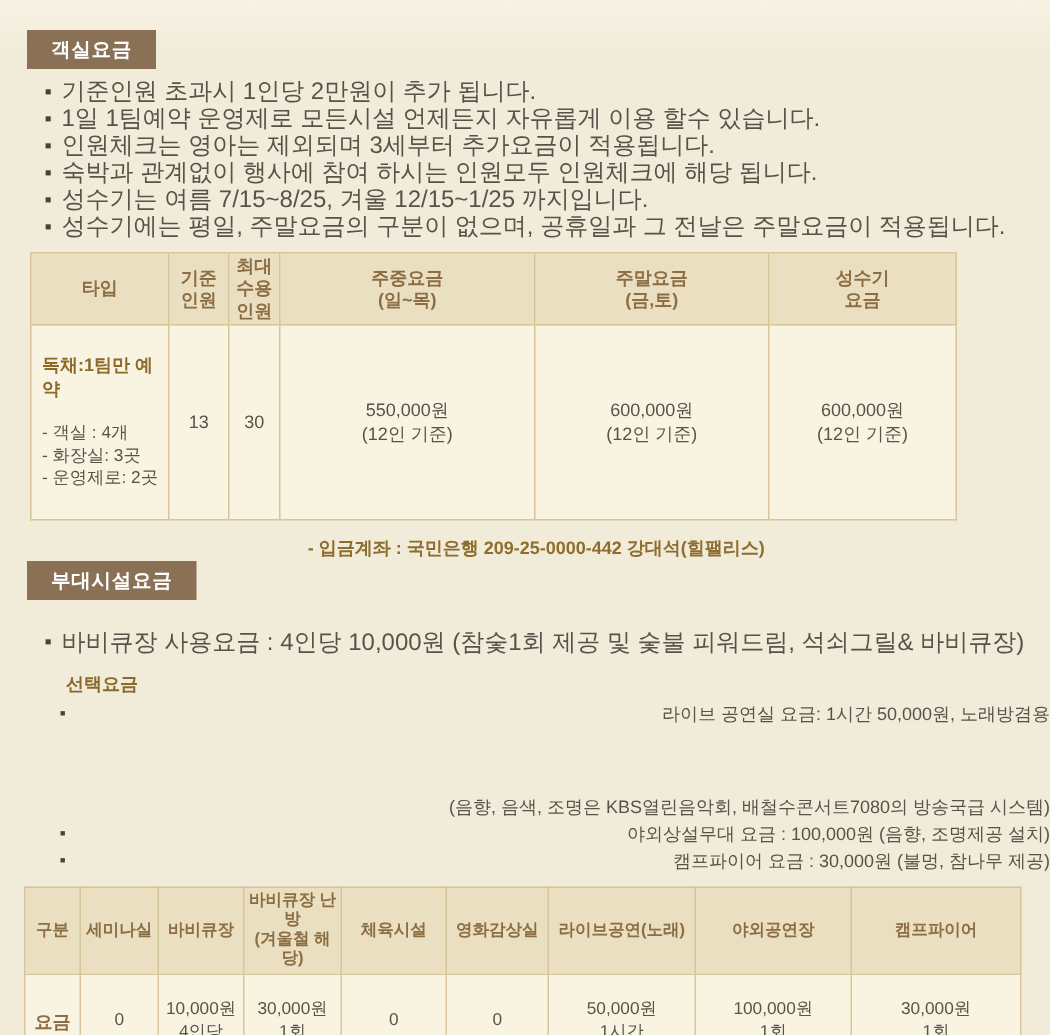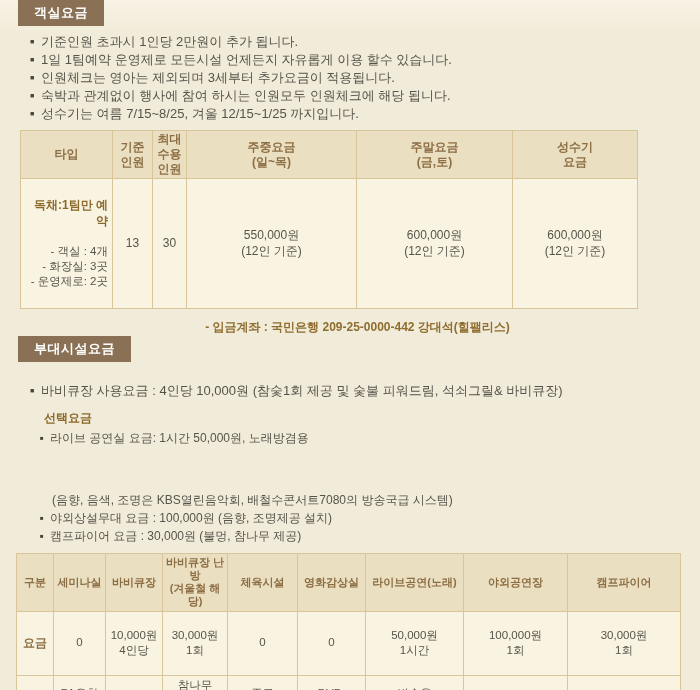--- a/index.html
+++ b/index.html
@@ -3,36 +3,36 @@
 <meta charset="utf-8">
 <style>
   html,body{margin:0;padding:0;}
   body{font-family:"Liberation Sans","DejaVu Sans",sans-serif;}
   .page{
     position:relative;
     width:700px;height:690px;
     background:linear-gradient(180deg,#f7f2e4 0%,#f1ebd9 5%);
     overflow:hidden;
     box-sizing:border-box;
-    padding-top:0;
+    padding-top:20px;
   }
   .badge{
     display:inline-block;
     background:#8a7156;
     color:#ffffff;
     font-size:13px;
     font-weight:bold;
     padding:4px 16px 4px 16px;
     margin-left:18px;
     letter-spacing:0.5px;
   }
   .notes{margin:7px 0 0 30px;}
   .note-line{
     position:relative;
-    font-size:13px;
+    font-size:16px;
     line-height:18px;
     color:#57534a;
     padding-left:11px;
   }
   .note-line::before{
     content:"■";
     position:absolute;left:0;top:0;
     font-size:7px;line-height:18px;
     color:#474337;
   }
@@ -54,42 +54,42 @@
     line-height:1.25;
   }
   .room-table td{
     background:#f9f3e1;
     color:#57534a;
     font-size:12px;
     height:66px;
     line-height:1.35;
   }
   .room-table td.type-cell{
-    text-align:right;
+    text-align:left;
     padding:4px 4px 4px 7px;
     line-height:1.3;
     font-size:11.5px;
   }
   .type-title{color:#8c6a2a;font-weight:bold;font-size:12px;}
   .type-detail{color:#57534a;white-space:pre-line;}
   .deposit{
     margin:10px 0 0 15px;
     font-size:12px;
     font-weight:bold;
     color:#8f6d2e;
     text-align:center;
   }
   .badge2{margin-top:0;}
   .opt-title{
     margin:10px 0 0 44px;
     font-size:12px;
     font-weight:bold;
     color:#8c6a2a;
   }
-  .opt-notes{margin:2px 0 0 40px;}
+  .opt-notes{margin:2px 0 0 40px;text-align:right;}
   .opt-note{
     position:relative;
     font-size:12px;
     line-height:18px;
     color:#57534a;
     padding-left:10px;
   }
   .opt-note.with-bullet::before{
     content:"■";
     position:absolute;left:0;top:0;
@@ -129,20 +129,21 @@
 
   
   <div class="badge">객실요금</div>
 
   <div class="notes">
     <div class="note-line">기준인원 초과시 1인당 2만원이 추가 됩니다.</div>
     <div class="note-line">1일 1팀예약 운영제로 모든시설 언제든지 자유롭게 이용 할수 있습니다.</div>
     <div class="note-line">인원체크는 영아는 제외되며 3세부터 추가요금이 적용됩니다.</div>
     <div class="note-line">숙박과 관계없이 행사에 참여 하시는 인원모두 인원체크에 해당 됩니다.</div>
     <div class="note-line">성수기는 여름 7/15~8/25, 겨울 12/15~1/25 까지입니다.</div>
+    <div class="note-line">성수기에는 평일, 주말요금의 구분이 없으며, 공휴일과 그 전날은 주말요금이 적용됩니다.</div>
   </div>
 
   <table class="room-table">
     <colgroup>
       <col style="width:92px">
         <col style="width:40px">
         <col style="width:34px">
       <col style="width:170px">
         <col style="width:156px">
         <col style="width:125px">

